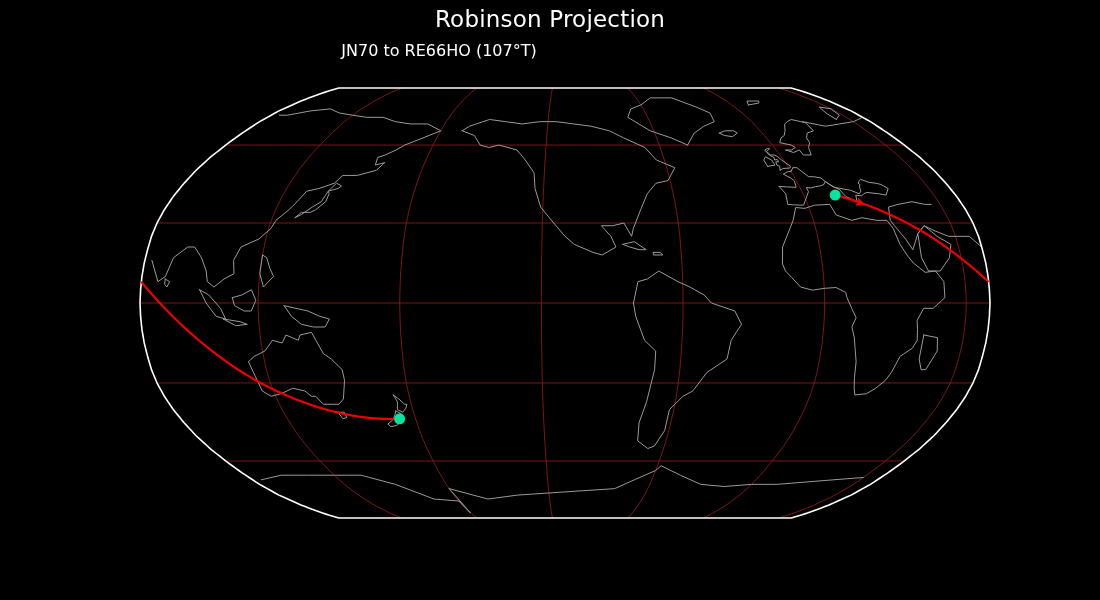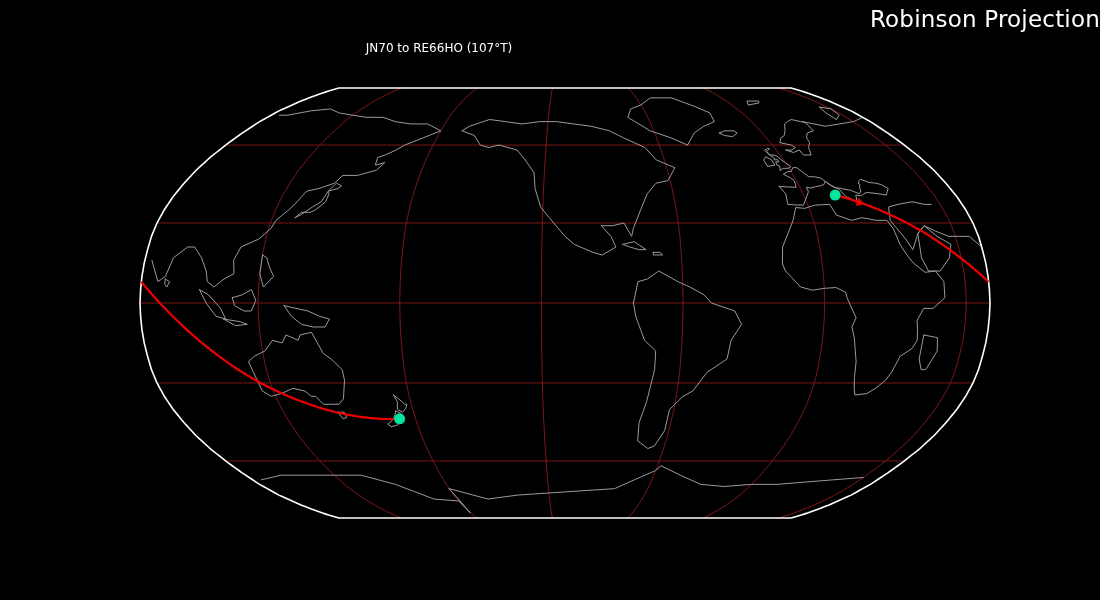--- a/index.html
+++ b/index.html
@@ -1,24 +1,24 @@
 <!DOCTYPE html>
 <html><head>
 <meta charset="utf-8">
 <style>
   html,body{margin:0;padding:0;background:#000;}
   body{width:1100px;height:600px;overflow:hidden;
        font-family:"DejaVu Sans","Liberation Sans",sans-serif;
        color:#ffffff;position:relative;}
   #stage{position:absolute;left:0;top:0;width:1100px;height:600px;background:#000;}
 
-  .title{position:absolute;left:0;top:6px;width:1100px;text-align:right;
+  .title{position:absolute;left:0;top:6px;width:1100px;text-align:center;
          font-size:23px;letter-spacing:.2px;color:#ffffff;}
   .subtitle{position:absolute;left:0;top:41px;width:878px;text-align:center;
-            font-size:12px;color:#ffffff;}
+            font-size:16px;color:#ffffff;}
 
   svg.map{position:absolute;left:0;top:0;width:1100px;height:600px;display:block;}
 
   .lon-top,.lon-bot{position:absolute;font-size:13px;color:#e8e8e8;
       transform:translateX(-50%);white-space:nowrap;}
   .lat-lbl{position:absolute;font-size:13px;color:#e8e8e8;
       transform:translate(-100%,-50%);white-space:nowrap;}
 
   .mk-label{position:absolute;font-size:11.5px;color:#ffffff;white-space:nowrap;
             line-height:13.5px;}

